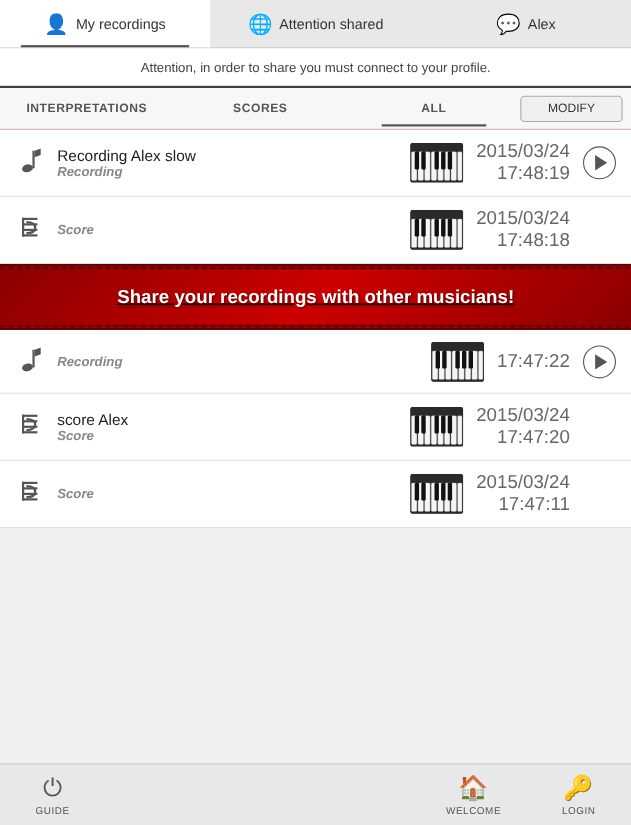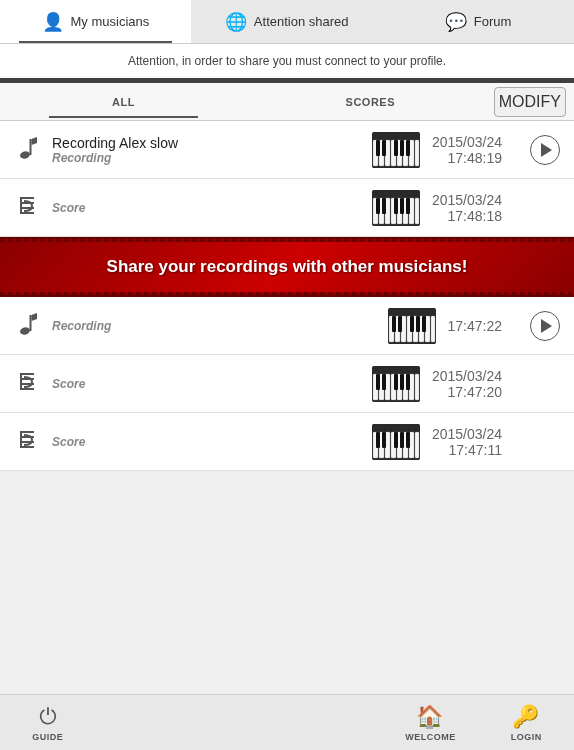--- a/index.html
+++ b/index.html
@@ -49,21 +49,21 @@
       font-size: 18px;
     }
 
     
     .attention-bar {
       background: #fff;
       text-align: center;
       padding: 10px 16px;
       font-size: 12px;
       color: #444;
-      border-bottom: 5px solid #404040;
+      border-bottom: 2px solid #404040;
     }
 
     
     .sub-tabs {
       display: flex;
       align-items: center;
       background: #f7f7f7;
       border-bottom: 1px solid #ccc;
       height: 38px;
     }
@@ -83,22 +83,22 @@
       content: '';
       position: absolute;
       bottom: 0;
       left: 20%;
       width: 60%;
       height: 2px;
       background: #555;
     }
     .modify-btn {
       margin-right: 8px;
-      padding: 5px 4px;
-      font-size: 16px;
+      padding: 5px 24px;
+      font-size: 11px;
       border: 1px solid #aaa;
       background: #f0f0f0;
       border-radius: 4px;
       cursor: pointer;
       color: #333;
     }
 
     
     .list-area {
       background: #ef4444;
@@ -139,25 +139,25 @@
       width: 48px;
       height: 36px;
       background: #333;
       border-radius: 2px;
       margin: 0 12px;
       flex-shrink: 0;
       position: relative;
       overflow: hidden;
     }
     .item-date {
-      font-size: 14px;
+      font-size: 17px;
       color: #666;
       text-align: right;
       flex-shrink: 0;
-      margin-right: 28px;
+      margin-right: 12px;
     }
     .play-btn {
       width: 30px;
       height: 30px;
       border-radius: 50%;
       border: 1.5px solid #555;
       display: flex;
       align-items: center;
       justify-content: center;
       cursor: pointer;
@@ -175,20 +175,21 @@
     }
 
     
     .promo-banner {
       background: linear-gradient(135deg, #8b0000 0%, #cc0000 50%, #8b0000 100%);
       padding: 18px 20px;
       text-align: center;
       border-top: 2px solid #600;
       border-bottom: 2px solid #600;
       position: relative;
+      text-decoration: underline;
     }
     .promo-banner::before {
       content: '';
       position: absolute;
       top: 0; left: 0; right: 0;
       height: 3px;
       background: repeating-linear-gradient(90deg, #600 0px, #600 4px, #8b0000 4px, #8b0000 8px);
     }
     .promo-banner::after {
       content: '';
@@ -224,61 +225,64 @@
       justify-content: center;
       cursor: pointer;
       gap: 2px;
     }
     .footer-icon {
       font-size: 22px;
       color: #555;
     }
     .footer-label {
       font-size: 9px;
-      font-weight: 700;
+      font-weight: 400;
       letter-spacing: 0.5px;
       color: #555;
       text-transform: uppercase;
       text-align: right;
     }
 
     
     .piano-svg {
       width: 48px;
       height: 36px;
     }
   </style>
 </head>
 <body>
 
 <div class="header">
   <div class="tab active">
     <span class="tab-icon">👤</span>
-    <span>My musicians</span>
+    <span>My recordings</span>
   </div>
   <div class="tab">
     <span class="tab-icon">🌐</span>
     <span>Attention shared</span>
   </div>
   <div class="tab">
     <span class="tab-icon">💬</span>
-    <span>Forum</span>
+    <span>Alex</span>
   </div>
 </div>
 
 <div class="attention-bar">
   <span>Attention, in order to share you must connect to your profile.</span>
 </div>
 
 <div class="sub-tabs">
+  <div class="sub-tab">
+    <span>INTERPRETATIONS</span>
+  </div>
+  <div class="sub-tab">
+    <span>SCORES</span>
+  </div>
   <div class="sub-tab active">
     <span>ALL</span>
-  </div>
-  <div class="sub-tab">
-    <span>SCORES</span>
   </div>
   <button class="modify-btn">MODIFY</button>
 </div>
 
 <div class="list-area" id="list-top">
     <div class="list-item">
       <div class="item-icon">
         <svg width="20" height="24" viewBox="0 0 20 24" xmlns="http://www.w3.org/2000/svg">
         <ellipse cx="7" cy="20" rx="5" ry="3.5" fill="#555" transform="rotate(-15 7 20)"></ellipse>
         <rect x="11.5" y="4" width="2" height="16" fill="#555"></rect>
@@ -389,20 +393,21 @@
         <svg width="20" height="24" viewBox="0 0 20 24" xmlns="http://www.w3.org/2000/svg">
         <rect x="2" y="4" width="14" height="2" fill="#555"></rect>
         <rect x="2" y="9" width="14" height="2" fill="#555"></rect>
         <rect x="2" y="14" width="14" height="2" fill="#555"></rect>
         <rect x="2" y="19" width="14" height="2" fill="#555"></rect>
         <rect x="2" y="4" width="2" height="17" fill="#555"></rect>
         <path d="M6 8 Q14 8 14 13 Q14 18 6 18" stroke="#555" stroke-width="2" fill="none"></path>
       </svg>
       </div>
       <div class="item-text">
+        <div class="item-title">score Alex</div>
         <div class="item-subtitle">Score</div>
       </div>
       <div class="item-thumb"><svg class="piano-svg" viewBox="0 0 48 36" xmlns="http://www.w3.org/2000/svg">
       <rect width="48" height="36" fill="#2a2a2a" rx="2"></rect>
 
       <rect x="1" y="8" width="5" height="26" fill="#f5f5f5" rx="1" stroke="#999" stroke-width="0.3"></rect>
       <rect x="7" y="8" width="5" height="26" fill="#f5f5f5" rx="1" stroke="#999" stroke-width="0.3"></rect>
       <rect x="13" y="8" width="5" height="26" fill="#f5f5f5" rx="1" stroke="#999" stroke-width="0.3"></rect>
       <rect x="19" y="8" width="5" height="26" fill="#f5f5f5" rx="1" stroke="#999" stroke-width="0.3"></rect>
       <rect x="25" y="8" width="5" height="26" fill="#f5f5f5" rx="1" stroke="#999" stroke-width="0.3"></rect>

